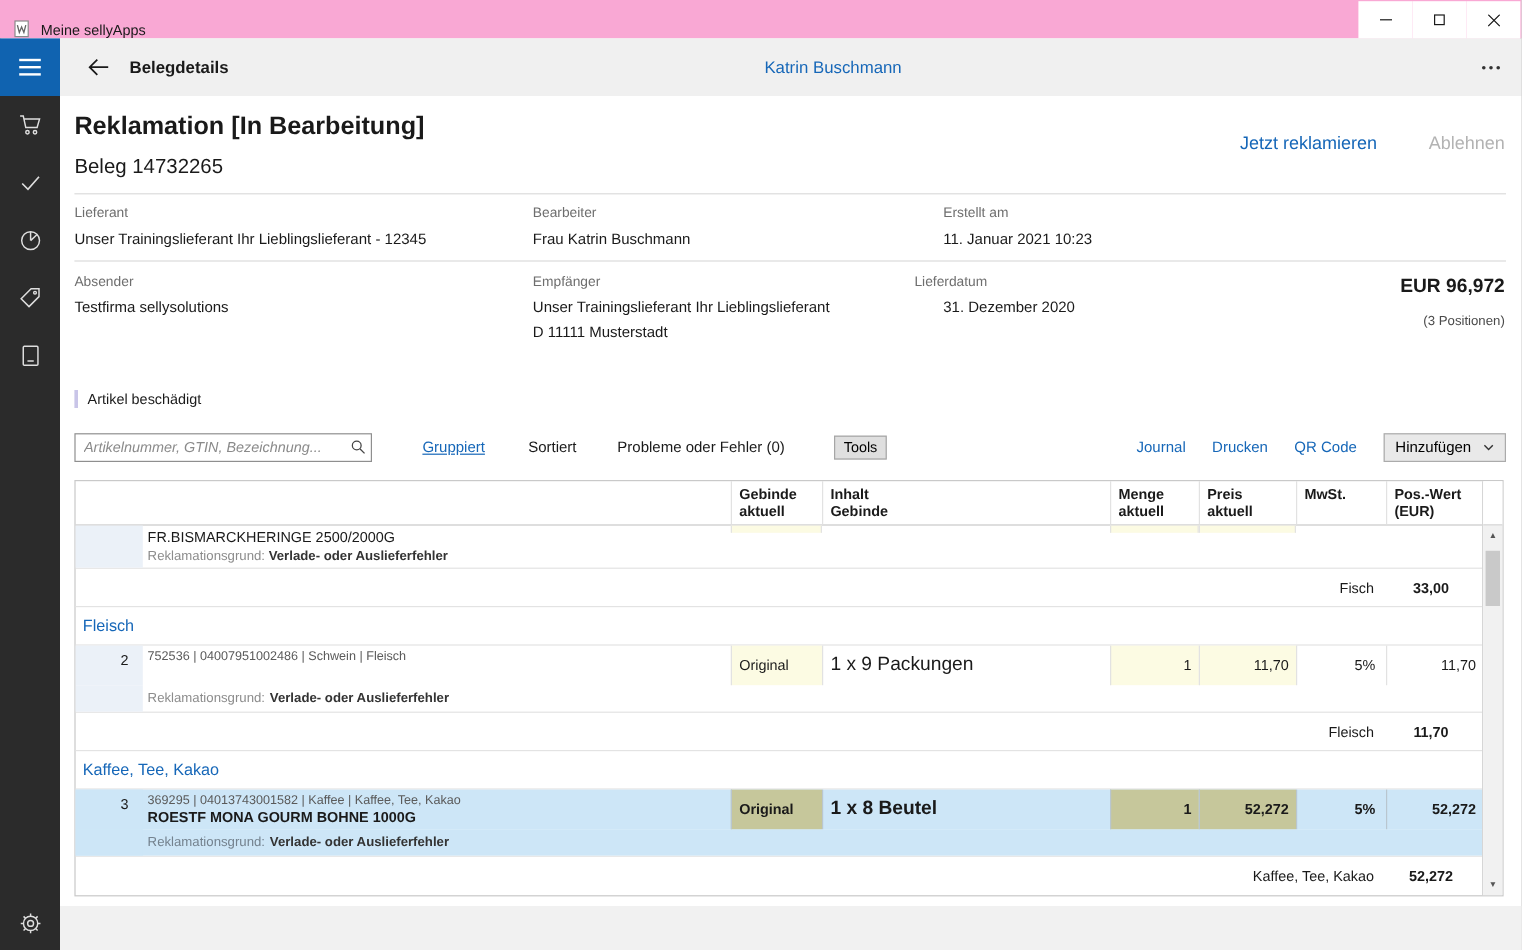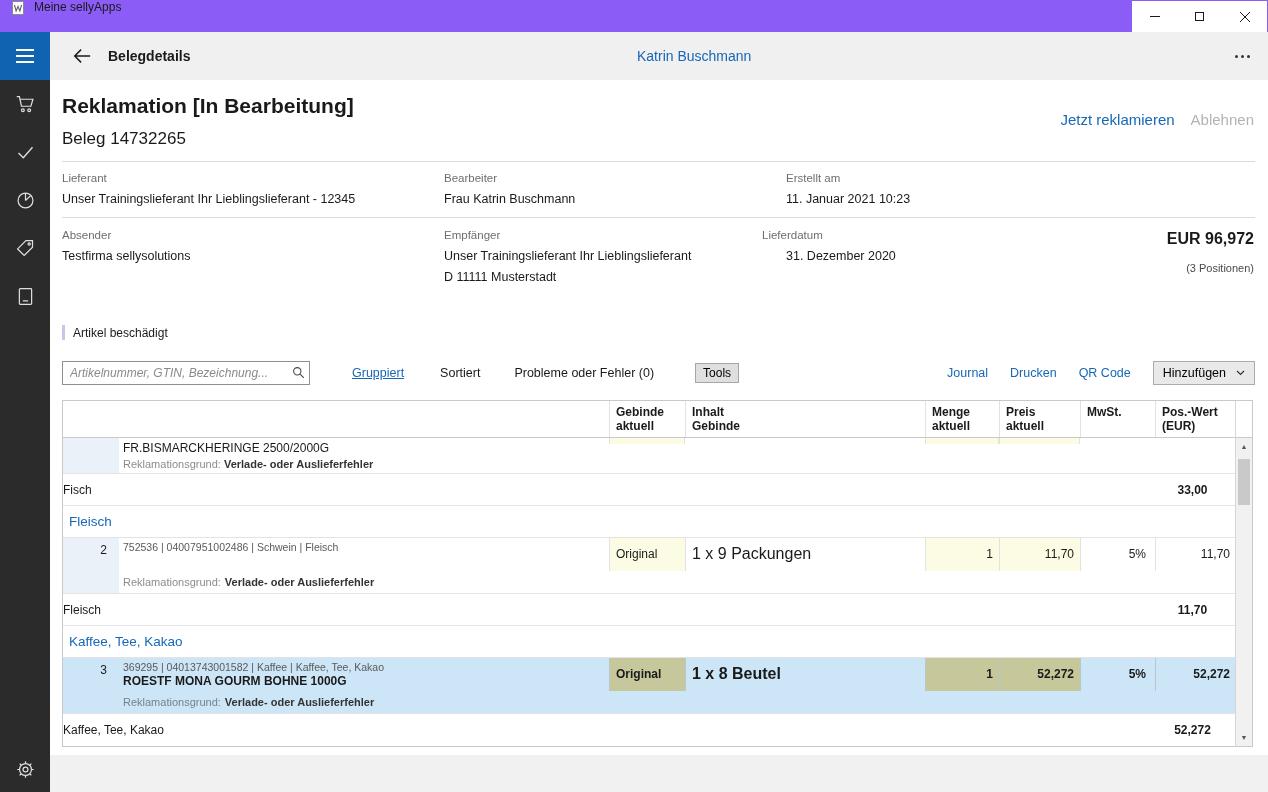--- a/index.html
+++ b/index.html
@@ -2,21 +2,21 @@
 <html><head>
 <meta charset="utf-8">
 <title>Meine sellyApps</title>
 <style>
   *{margin:0;padding:0;box-sizing:border-box}
   html,body{width:1268px;height:792px;overflow:hidden}
   body{font-family:"Liberation Sans","DejaVu Sans",sans-serif;color:#1a1a1a;background:#fff}
   .window{position:relative;width:1268px;height:792px;background:#fff;box-shadow:inset 0 0 0 1px #8a8a8a}
 
   
-  .titlebar{height:32px;display:flex;align-items:flex-start;background:#8b5cf6;position:relative}
+  .titlebar{height:32px;display:flex;align-items:flex-end;background:#f9a8d4;position:relative}
   .tb-icon{margin:0 8px 0 10px;display:flex}
   .tb-title{font-size:12px}
   .tb-controls{position:absolute;right:1px;top:1px;height:31px;display:flex}
   .tb-btn{width:45px;height:31px;display:flex;align-items:center;justify-content:center;background:#fff;border:none;cursor:pointer}
   .glyph-min{width:10px;height:1px;background:#1a1a1a}
   .glyph-max{width:9px;height:9px;border:1px solid #1a1a1a}
 
   
   .appheader{position:absolute;top:32px;left:0;right:0;height:48px;background:#F0F0F0;display:flex;align-items:center}
   .hamburger{width:50px;height:48px;background:#1063B0;display:flex;flex-direction:column;align-items:center;justify-content:center;gap:4px;border:none;cursor:pointer}
@@ -30,21 +30,21 @@
   
   .sidebar{position:absolute;top:80px;left:0;width:50px;height:712px;background:#2B2B2B;display:flex;flex-direction:column;align-items:center;padding-top:14px;gap:26px}
   .sb-item{width:50px;height:22px;display:flex;justify-content:center;background:none;border:none;cursor:pointer}
   .sb-gear{position:absolute;bottom:12px;left:0;width:50px;display:flex;justify-content:center;background:none;border:none;cursor:pointer}
 
   
   .main{position:absolute;top:80px;left:50px;width:1218px;height:712px;background:#fff}
   .bottom-strip{position:absolute;left:0;bottom:0;width:100%;height:37px;background:#F1F1F1}
   .doc-title{position:absolute;left:12px;top:14px;font-size:21px;font-weight:bold}
   .doc-subtitle{position:absolute;left:12px;top:49px;font-size:17px}
-  .doc-actions{position:absolute;right:14px;top:31px;display:flex;gap:16px;font-size:15px}
+  .doc-actions{position:absolute;right:14px;top:31px;display:flex;gap:43px;font-size:15px}
   .act-primary{color:#1667B8;background:none;border:none;font-size:15px;font-family:inherit;cursor:pointer}
   .act-secondary{color:#B3B3B3;background:none;border:none;font-size:15px;font-family:inherit}
   .hrline{position:absolute;left:12px;right:13px;border-top:1px solid #DBDBDB}
   .fld-label{position:absolute;font-size:11.5px;color:#6E6E6E}
   .fld-value{position:absolute;font-size:12.5px;color:#1A1A1A}
   .addr{position:absolute;font-size:12.5px;line-height:21px}
   .total-amt{position:absolute;right:14px;top:150px;font-size:16px;font-weight:bold}
   .total-pos{position:absolute;right:14px;top:182px;font-size:11px;color:#4A4A4A}
   .tag{position:absolute;left:12px;top:245px;display:flex;align-items:center;font-size:12px}
   .tag-bar{width:3px;height:15px;background:#C9C5E8;margin-right:8px}
@@ -65,21 +65,21 @@
 
   
   .table{position:absolute;left:12px;top:320px;width:1191px;border:1px solid #C9C9C9;display:flex;background:#fff}
   .t-cols{width:1172px}
   .t-head{display:flex;height:37px;border-bottom:1px solid #C9C9C9;font-weight:bold;font-size:12px;line-height:14px}
   .th{padding:4px 6px 0 6px;white-space:pre-line}
   .w-num{width:56px}.w-art{width:490px}.w-geb{width:76px}.w-inh{width:240px}.w-men{width:74px}.w-pre{width:81px}.w-mw{width:75px}.w-pos{width:80px}
   .bl{border-left:1px solid #E2E2E2}
   .t-grouphead{height:32px;display:flex;align-items:center;padding-left:6px;color:#1667B8;font-size:13.5px;border-bottom:1px solid #E3E3E3}
   .t-footer{height:32px;display:flex;align-items:center;border-bottom:1px solid #E3E3E3;font-size:12px}
-  .tf-label{width:1092px;padding-right:10px}
+  .tf-label{width:1092px;text-align:right;padding-right:10px}
   .tf-value{width:80px;text-align:center;padding-right:5px;font-weight:bold}
   .t-partial{position:relative;height:36px;border-bottom:1px solid #E3E3E3;cursor:default}
   .tp-num{position:absolute;left:0;top:0;bottom:0;width:56px;background:#EBF1F8}
   .tp-sliver{position:absolute;top:0;height:6px;background:#FCFBE3;border-left:1px solid #E2E2E2;border-right:1px solid #E2E2E2}
   .tp-name{position:absolute;left:60px;top:3px;font-size:12px}
   .tp-grund{position:absolute;left:60px;top:20px;font-size:11px}
   .t-row{border-bottom:1px solid #E3E3E3;cursor:default}
   .r-main{display:flex;height:33px}
   .r-grund{display:flex;height:22px}
   .c-num{width:56px;background:#EBF1F8;text-align:right;padding:5px 12px 0 0;font-size:12px}

